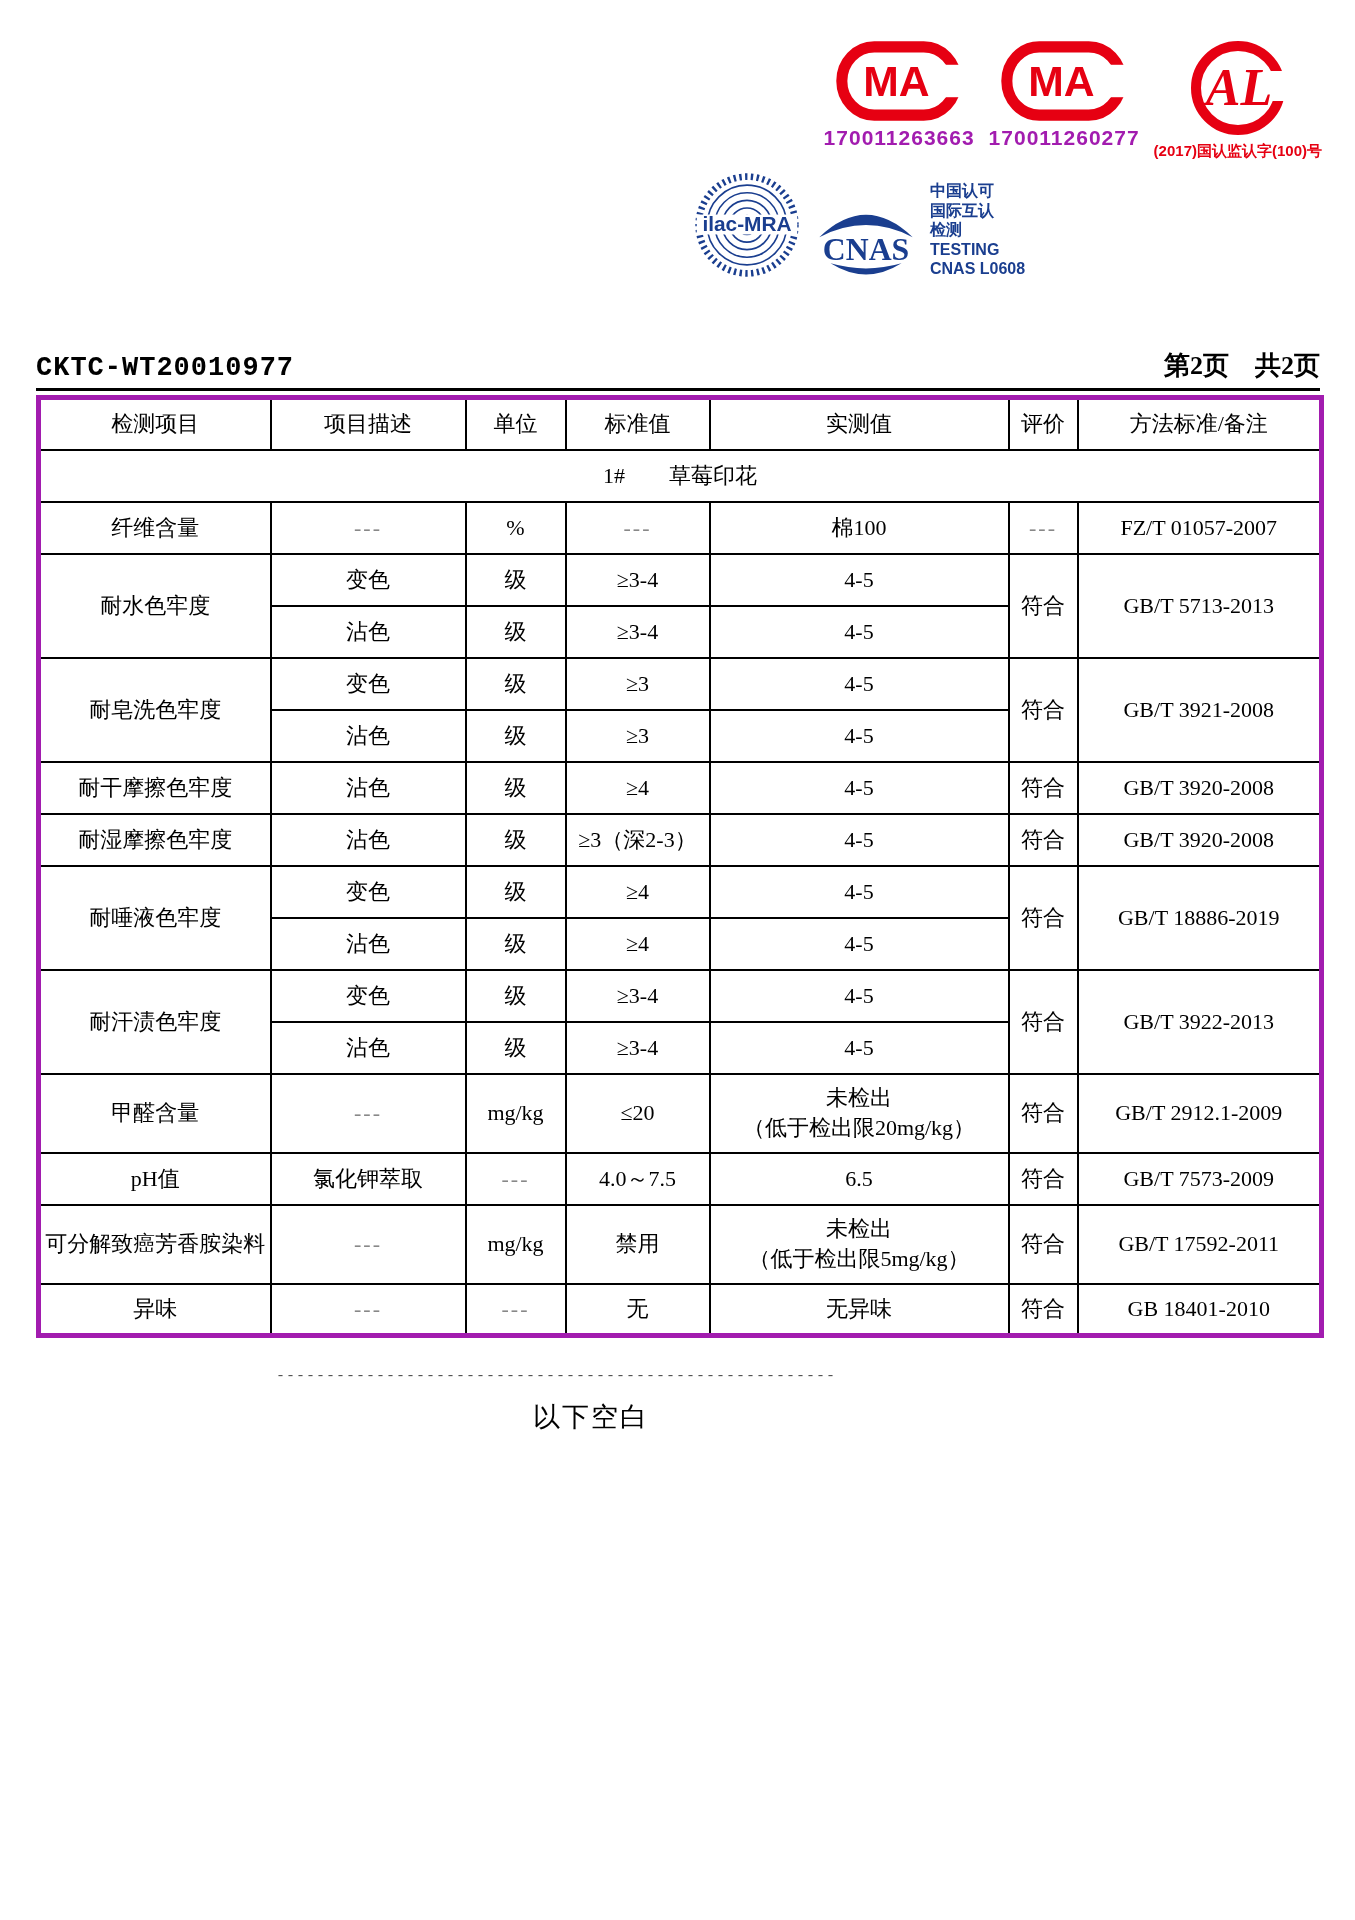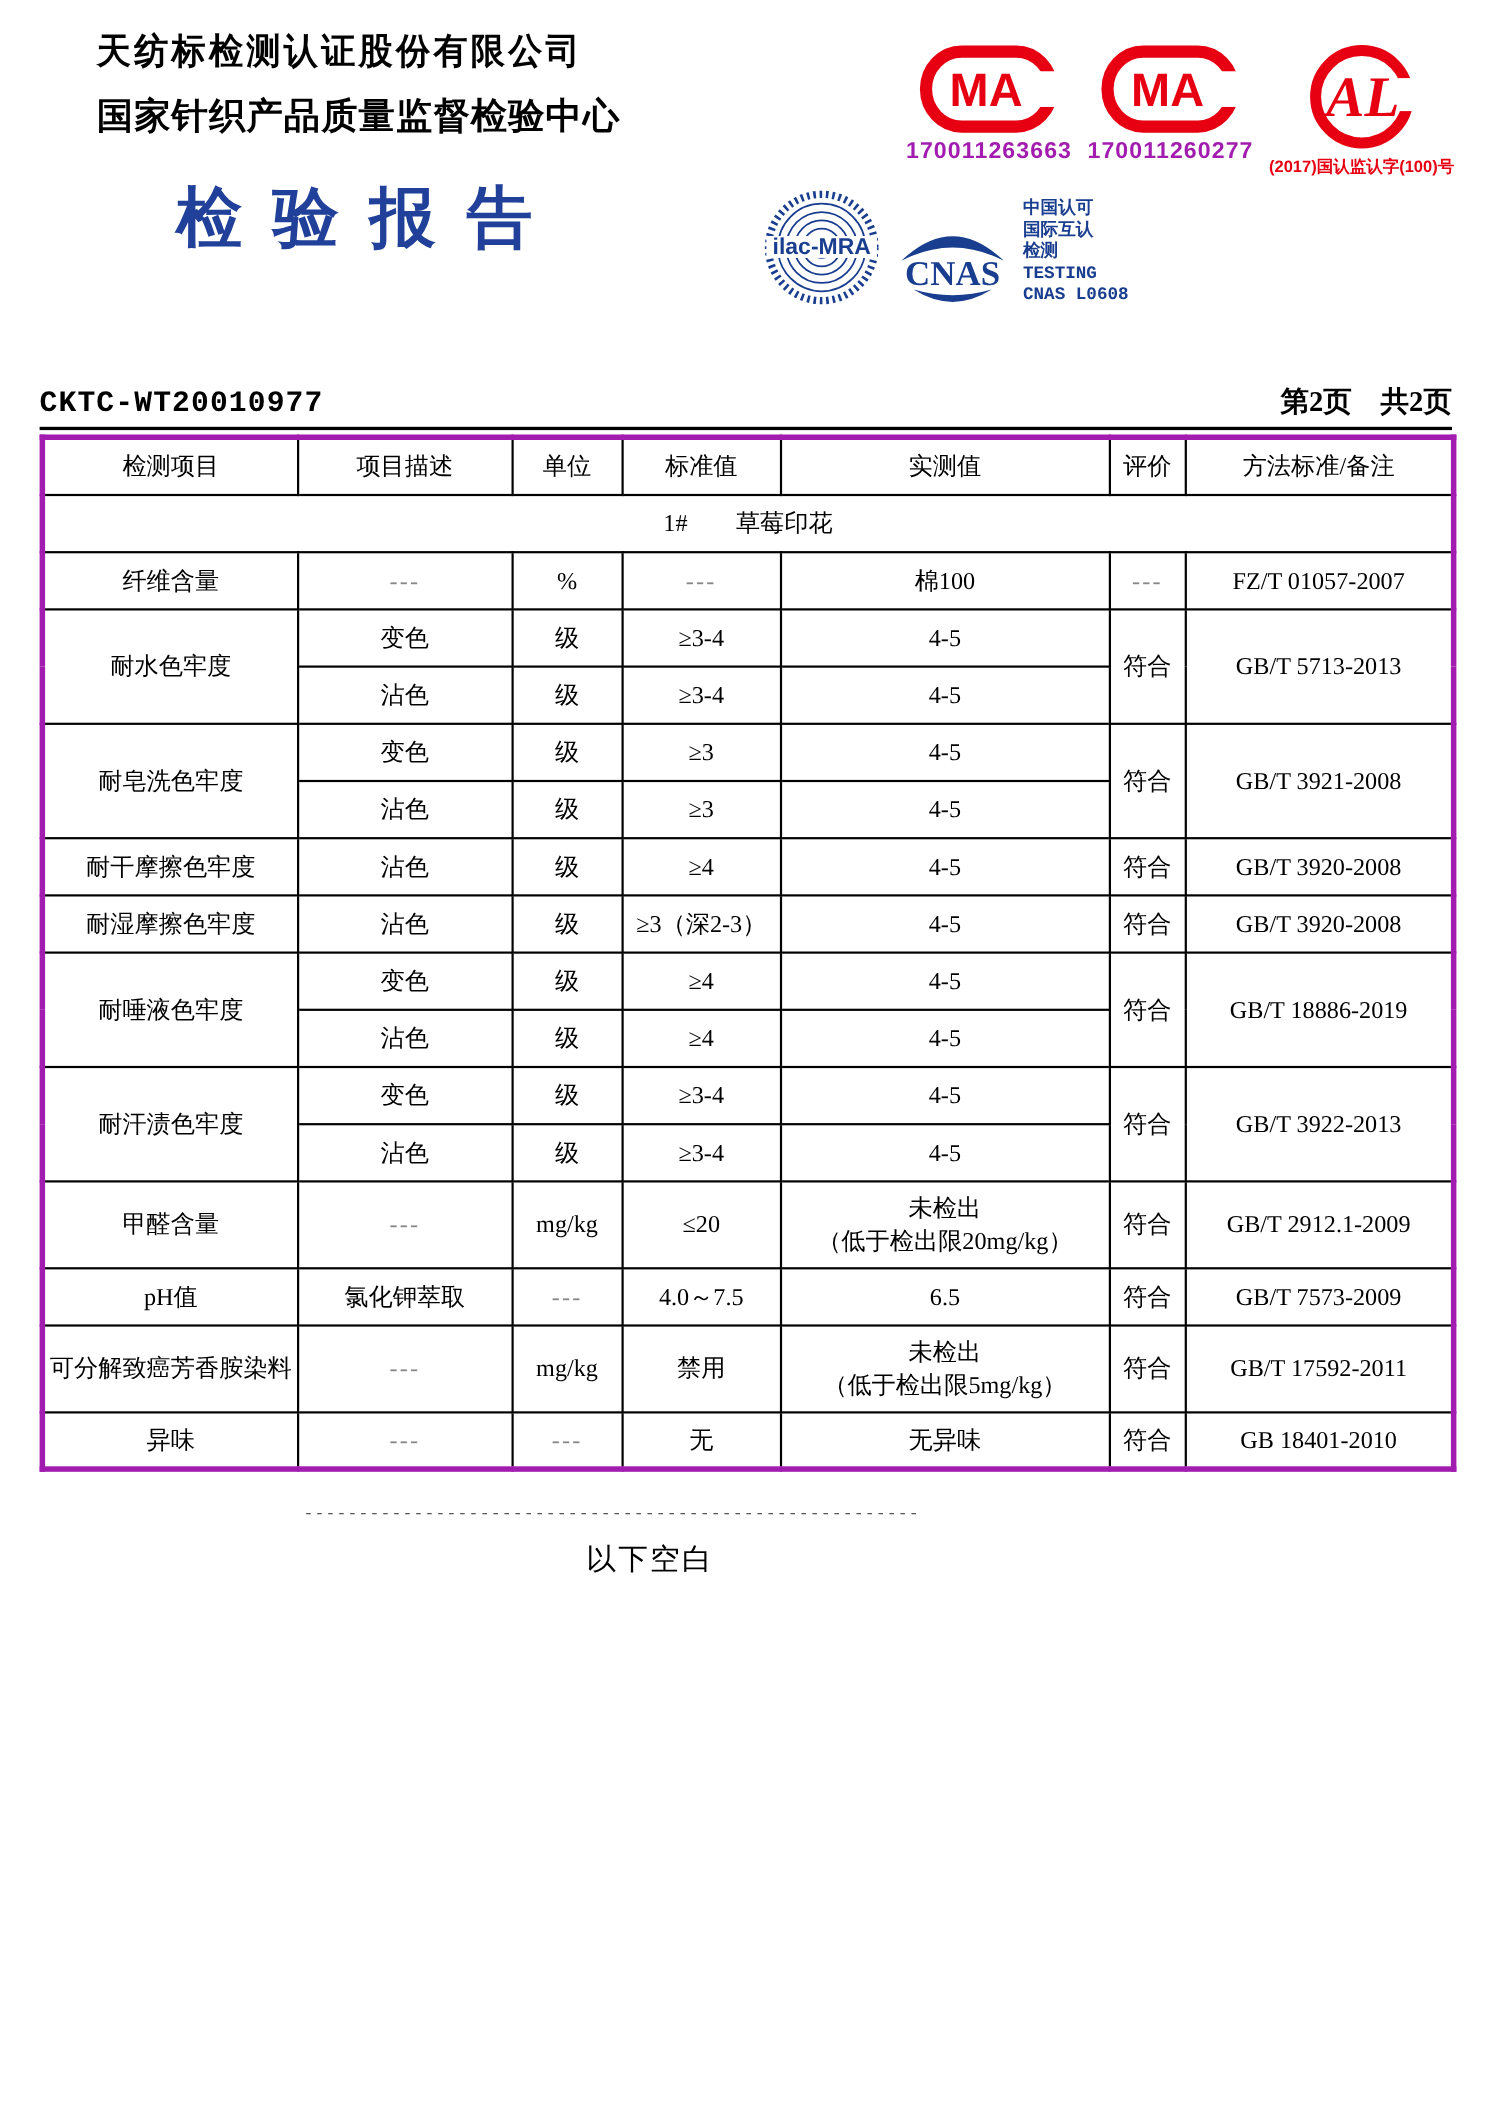--- a/index.html
+++ b/index.html
@@ -37,21 +37,21 @@
     font-size:21px;font-weight:bold;color:#a21caf;margin-top:2px;letter-spacing:1px;
   }
   .cal-caption{
     font-family:"Liberation Sans","DejaVu Sans",sans-serif;
     font-size:15px;font-weight:bold;color:#e60012;margin-top:4px;white-space:nowrap;
   }
   .logo-row2{display:flex;align-items:flex-end;justify-content:flex-start;gap:8px;margin-top:8px;margin-left:32px;}
   .ilac-svg{width:110px;height:112px;}
   .cnas-svg{width:112px;height:80px;margin-bottom:2px;}
   .cnas-caption{
-    font-family:Liberation Mono, monospace;
+    font-family:Liberation Sans, sans-serif;
     font-size:16px;font-weight:bold;color:#1a3e8f;line-height:1.22;margin-bottom:2px;
   }
 
   
   .meta{
     position:relative;margin:0 35px 0 36px;
     display:flex;justify-content:space-between;align-items:flex-end;
     border-bottom:3px solid #000;padding-bottom:5px;
   }
   .report-no{font-size:27px;letter-spacing:1px;font-family:"Liberation Mono","DejaVu Sans Mono",monospace;font-weight:bold;text-align:right;}
@@ -83,25 +83,20 @@
     font-size:15px;color:#555;letter-spacing:1px;white-space:nowrap;overflow:hidden;
   }
   .blanknote{margin-top:14px;text-align:center;font-size:27px;letter-spacing:2px;}
 </style>
 </head>
 <body>
 
 <div class="page">
 
   <div class="header">
-    <div class="company">
-      <div class="company-l1">天纺标检测认证股份有限公司</div>
-      <div class="company-l2">国家针织产品质量监督检验中心</div>
-      <div class="report-title">检验报告</div>
-    </div>
 
     <div class="logos">
       <div class="logo-row1">
         <div class="logo-item">
           <svg class="cma-svg" viewBox="0 0 150 96">
             <rect x="8" y="8" width="134" height="80" rx="38" ry="40" fill="none" stroke="#e60012" stroke-width="13"></rect>
             <rect x="127" y="29" width="23" height="38" fill="#ffffff"></rect>
             <text x="72" y="66" text-anchor="middle" font-size="50" font-weight="bold" font-family="Liberation Sans, DejaVu Sans, sans-serif" fill="#e60012">MA</text>
           </svg>
           <div class="logo-num">170011263663</div>

